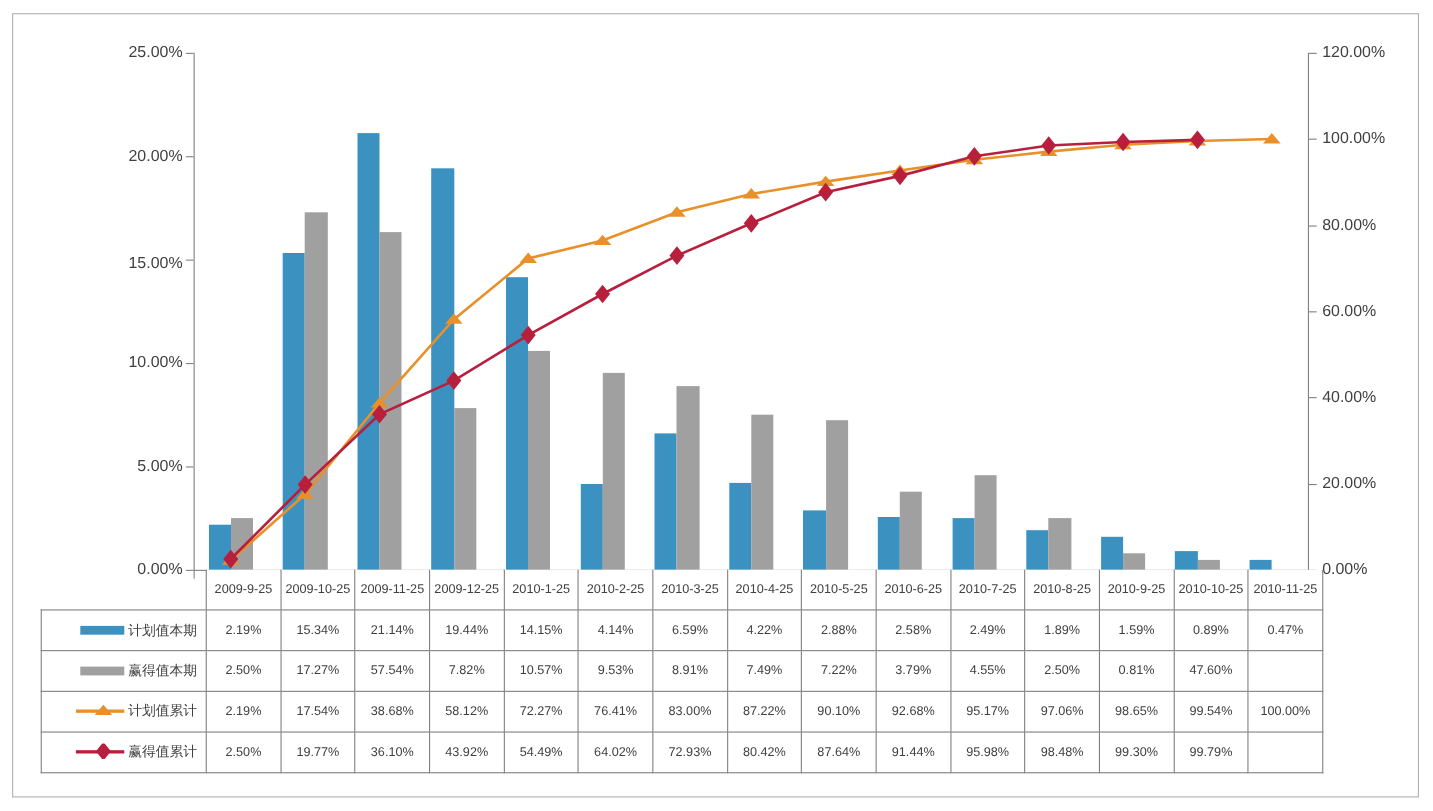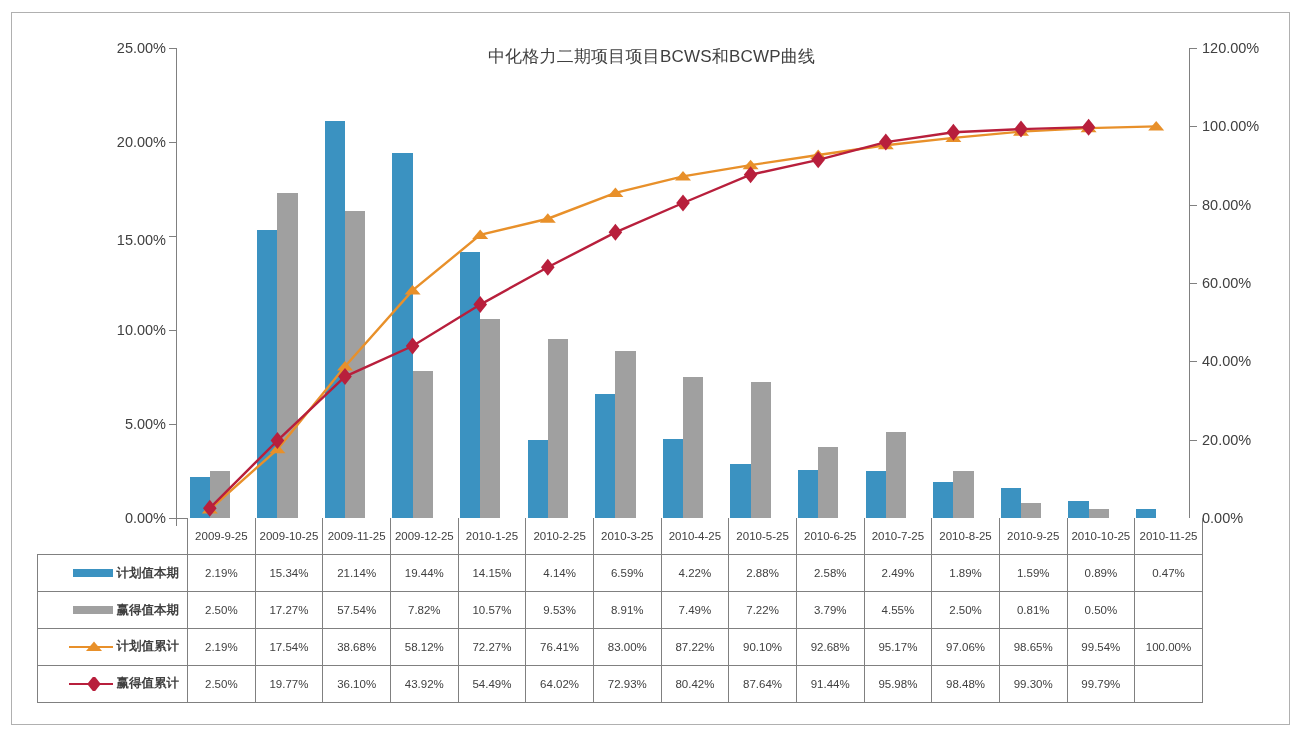--- a/index.html
+++ b/index.html
@@ -161,21 +161,20 @@
   #data-table td.legend-cell {
     text-align: right;
     padding-right: 8px;
     white-space: nowrap;
   }
   .legend-wrap {
     display: inline-flex;
     align-items: center;
     gap: 4px;
     justify-content: flex-end;
-    font-weight: bold;
   }
   .legend-swatch {
     display: inline-block;
     width: 40px;
     height: 8px;
   }
   .legend-line {
     position: relative;
     display: inline-block;
     width: 44px;
@@ -195,21 +194,20 @@
     color: #404040;
   }
 </style>
 </head>
 <body>
 
 <div id="frame">
 
   <div id="chart-area">
 
-    <div id="chart-title">中化格力二期项目项目BCWS和BCWP曲线</div>
 
     <div id="plot">
       <div id="plot-inner">
         <div class="axis-line" id="y-axis-left"></div>
         <div class="axis-line" id="y-axis-right"></div>
         <div class="axis-line" id="x-axis-base"></div>
 
         <div id="ticks-left">
             <div class="tick-left" style="top: 470px;"></div>
             <div class="ylabel-left" style="top: 470px;">0.00%</div>
@@ -398,21 +396,21 @@
           <td>7.82%</td>
           <td>10.57%</td>
           <td>9.53%</td>
           <td>8.91%</td>
           <td>7.49%</td>
           <td>7.22%</td>
           <td>3.79%</td>
           <td>4.55%</td>
           <td>2.50%</td>
           <td>0.81%</td>
-          <td>0.50%</td>
+          <td>47.60%</td>
           <td></td>
         </tr>
         <tr>
           <td class="legend-cell"><span class="legend-wrap">
               <span class="legend-line">
                 <span class="lline" style="background: rgb(232, 144, 42);"></span>
                 <svg width="20" height="14" class="lmark">
                   <path d="M 10 1.6000000000000005 L 18 11.05 L 2 11.05 Z" fill="#e8902a"></path>
                 </svg>
               </span>

